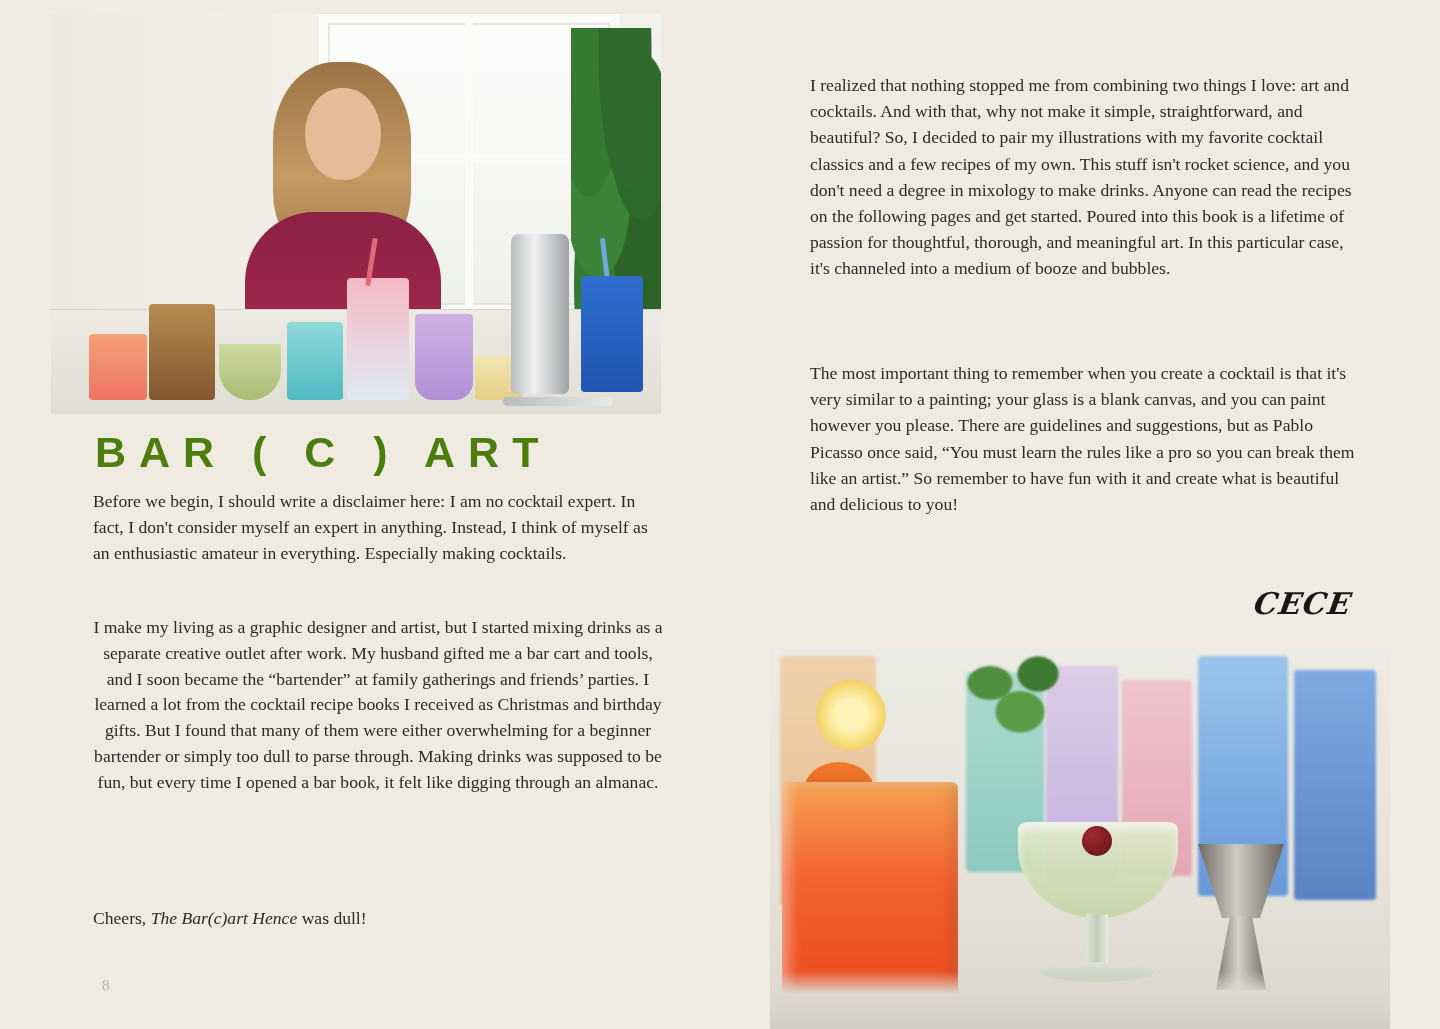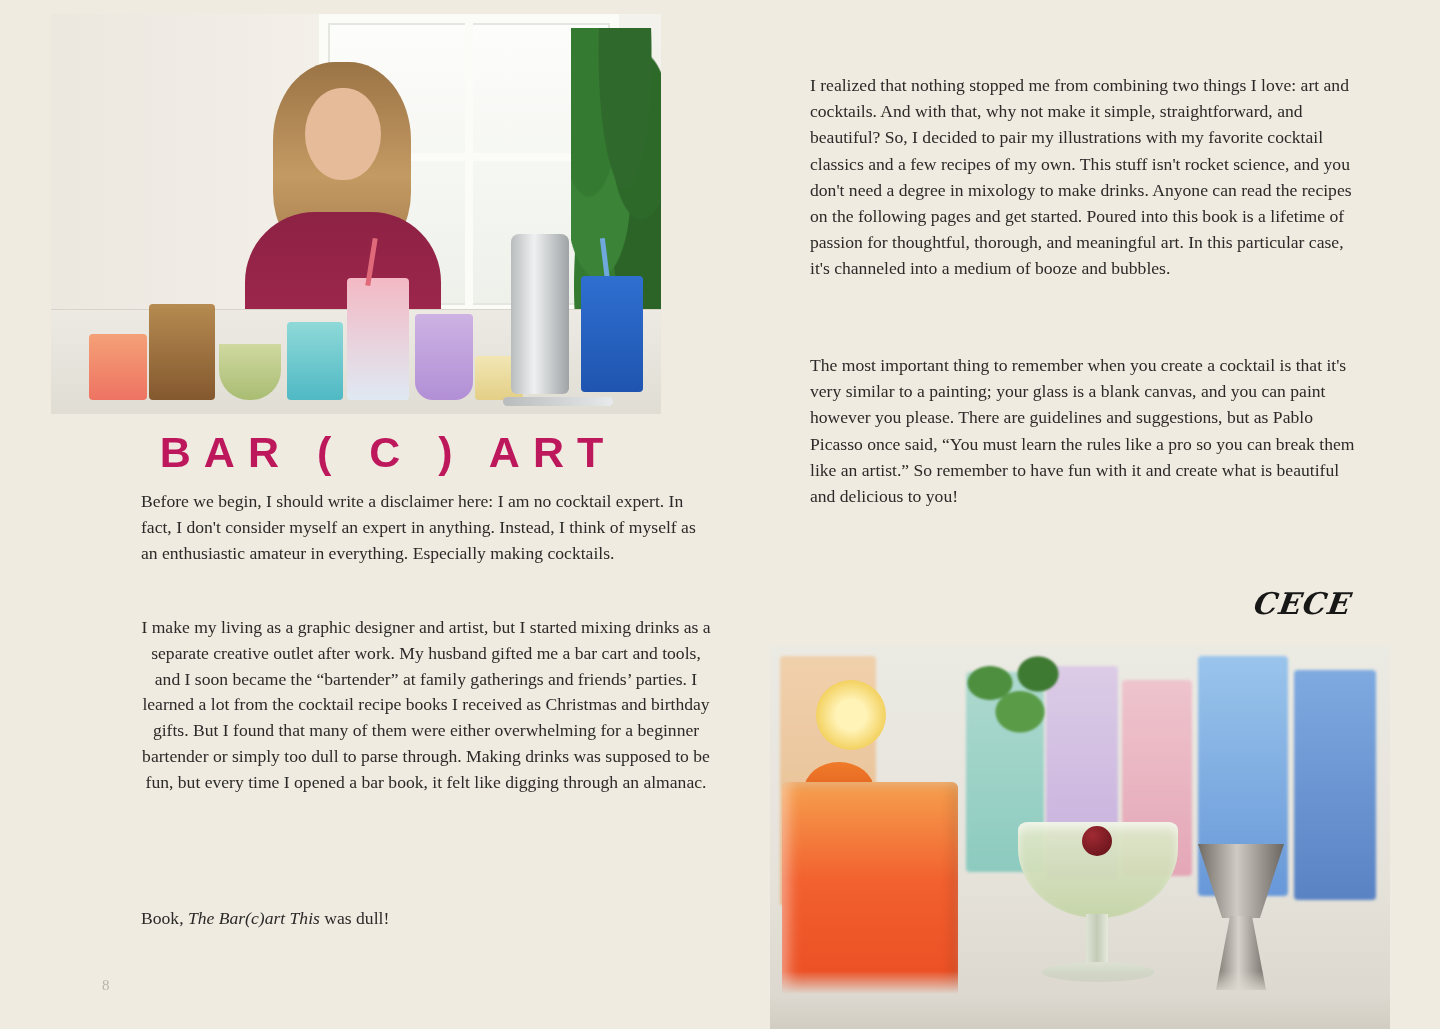--- a/index.html
+++ b/index.html
@@ -123,34 +123,32 @@
 
   .book-title {
     position: absolute;
     left: 44px;
     top: 428px;
     width: 586px;
     font-family: "Liberation Sans", sans-serif;
     font-weight: bold;
     font-size: 43px;
     letter-spacing: 13px;
-    color: #be185d;
+    color: #4d7c0f;
     white-space: nowrap;
-    text-align: center;
   }
 
   .body-text {
     position: absolute;
     left: 42px;
     width: 570px;
     font-size: 17.6px;
     line-height: 25.8px;
     color: #2b2a28;
     text-align: left;
-    margin-left: 48px;
   }
   .p-left-1 { top: 489px; }
   .p-left-2 { top: 615px; text-align: center; }
   .p-left-3 { top: 906px; }
   .book-ref { font-style: italic; }
 
   .page-number {
     position: absolute;
     left: 51px;
     top: 977px;
@@ -169,21 +167,21 @@
   }
   .p-right {
     position: absolute;
     left: 40px;
     width: 552px;
     font-size: 17.6px;
     line-height: 26.2px;
     color: #2b2a28;
   }
   .p-right-1 { top: 72px; }
-  .p-right-2 { top: 352px; }
+  .p-right-2 { top: 360px; }
 
   .signoff {
     position: absolute;
     left: 40px;
     top: 562px;
     width: 552px;
     text-align: right;
     font-size: 17.6px;
     color: #2b2a28;
   }
@@ -316,21 +314,21 @@
       <div class="shaker"></div>
       <div class="bluecup"></div>
       <div class="spoon"></div>
     </div>
 
     <div class="book-title">BAR ( C ) ART</div>
 
     <div class="body-text p-left-1">Before we begin, I should write a disclaimer here: I am no cocktail expert. In fact, I don't consider myself an expert in anything. Instead, I think of myself as an enthusiastic amateur in everything. Especially making cocktails.</div>
     <div class="body-text p-left-2">I make my living as a graphic designer and artist, but I started mixing drinks as a separate creative outlet after work. My husband gifted me a bar cart and tools, and I soon became the “bartender” at family gatherings and friends’ parties. I learned a lot from the cocktail recipe books I received as Christmas and birthday gifts. But I found that many of them were either overwhelming for a beginner bartender or simply too dull to parse through. Making drinks was supposed to be fun, but every time I opened a bar book, it felt like digging through an almanac.</div>
 
-    <div class="body-text p-left-3"><span>Book, </span><span class="book-ref">The Bar(c)art This</span><span> was dull!</span></div>
+    <div class="body-text p-left-3"><span>Cheers, </span><span class="book-ref">The Bar(c)art Hence</span><span> was dull!</span></div>
 
     <div class="page-number">8</div>
   </div>
 
   <div class="right-col">
 
     <div class="p-right p-right-1">I realized that nothing stopped me from combining two things I love: art and cocktails. And with that, why not make it simple, straightforward, and beautiful? So, I decided to pair my illustrations with my favorite cocktail classics and a few recipes of my own. This stuff isn't rocket science, and you don't need a degree in mixology to make drinks. Anyone can read the recipes on the following pages and get started. Poured into this book is a lifetime of passion for thoughtful, thorough, and meaningful art. In this particular case, it's channeled into a medium of booze and bubbles.</div>
     <div class="p-right p-right-2">The most important thing to remember when you create a cocktail is that it's very similar to a painting; your glass is a blank canvas, and you can paint however you please. There are guidelines and suggestions, but as Pablo Picasso once said, “You must learn the rules like a pro so you can break them like an artist.” So remember to have fun with it and create what is beautiful and delicious to you!</div>
 
     <div class="signature">CECE</div>

